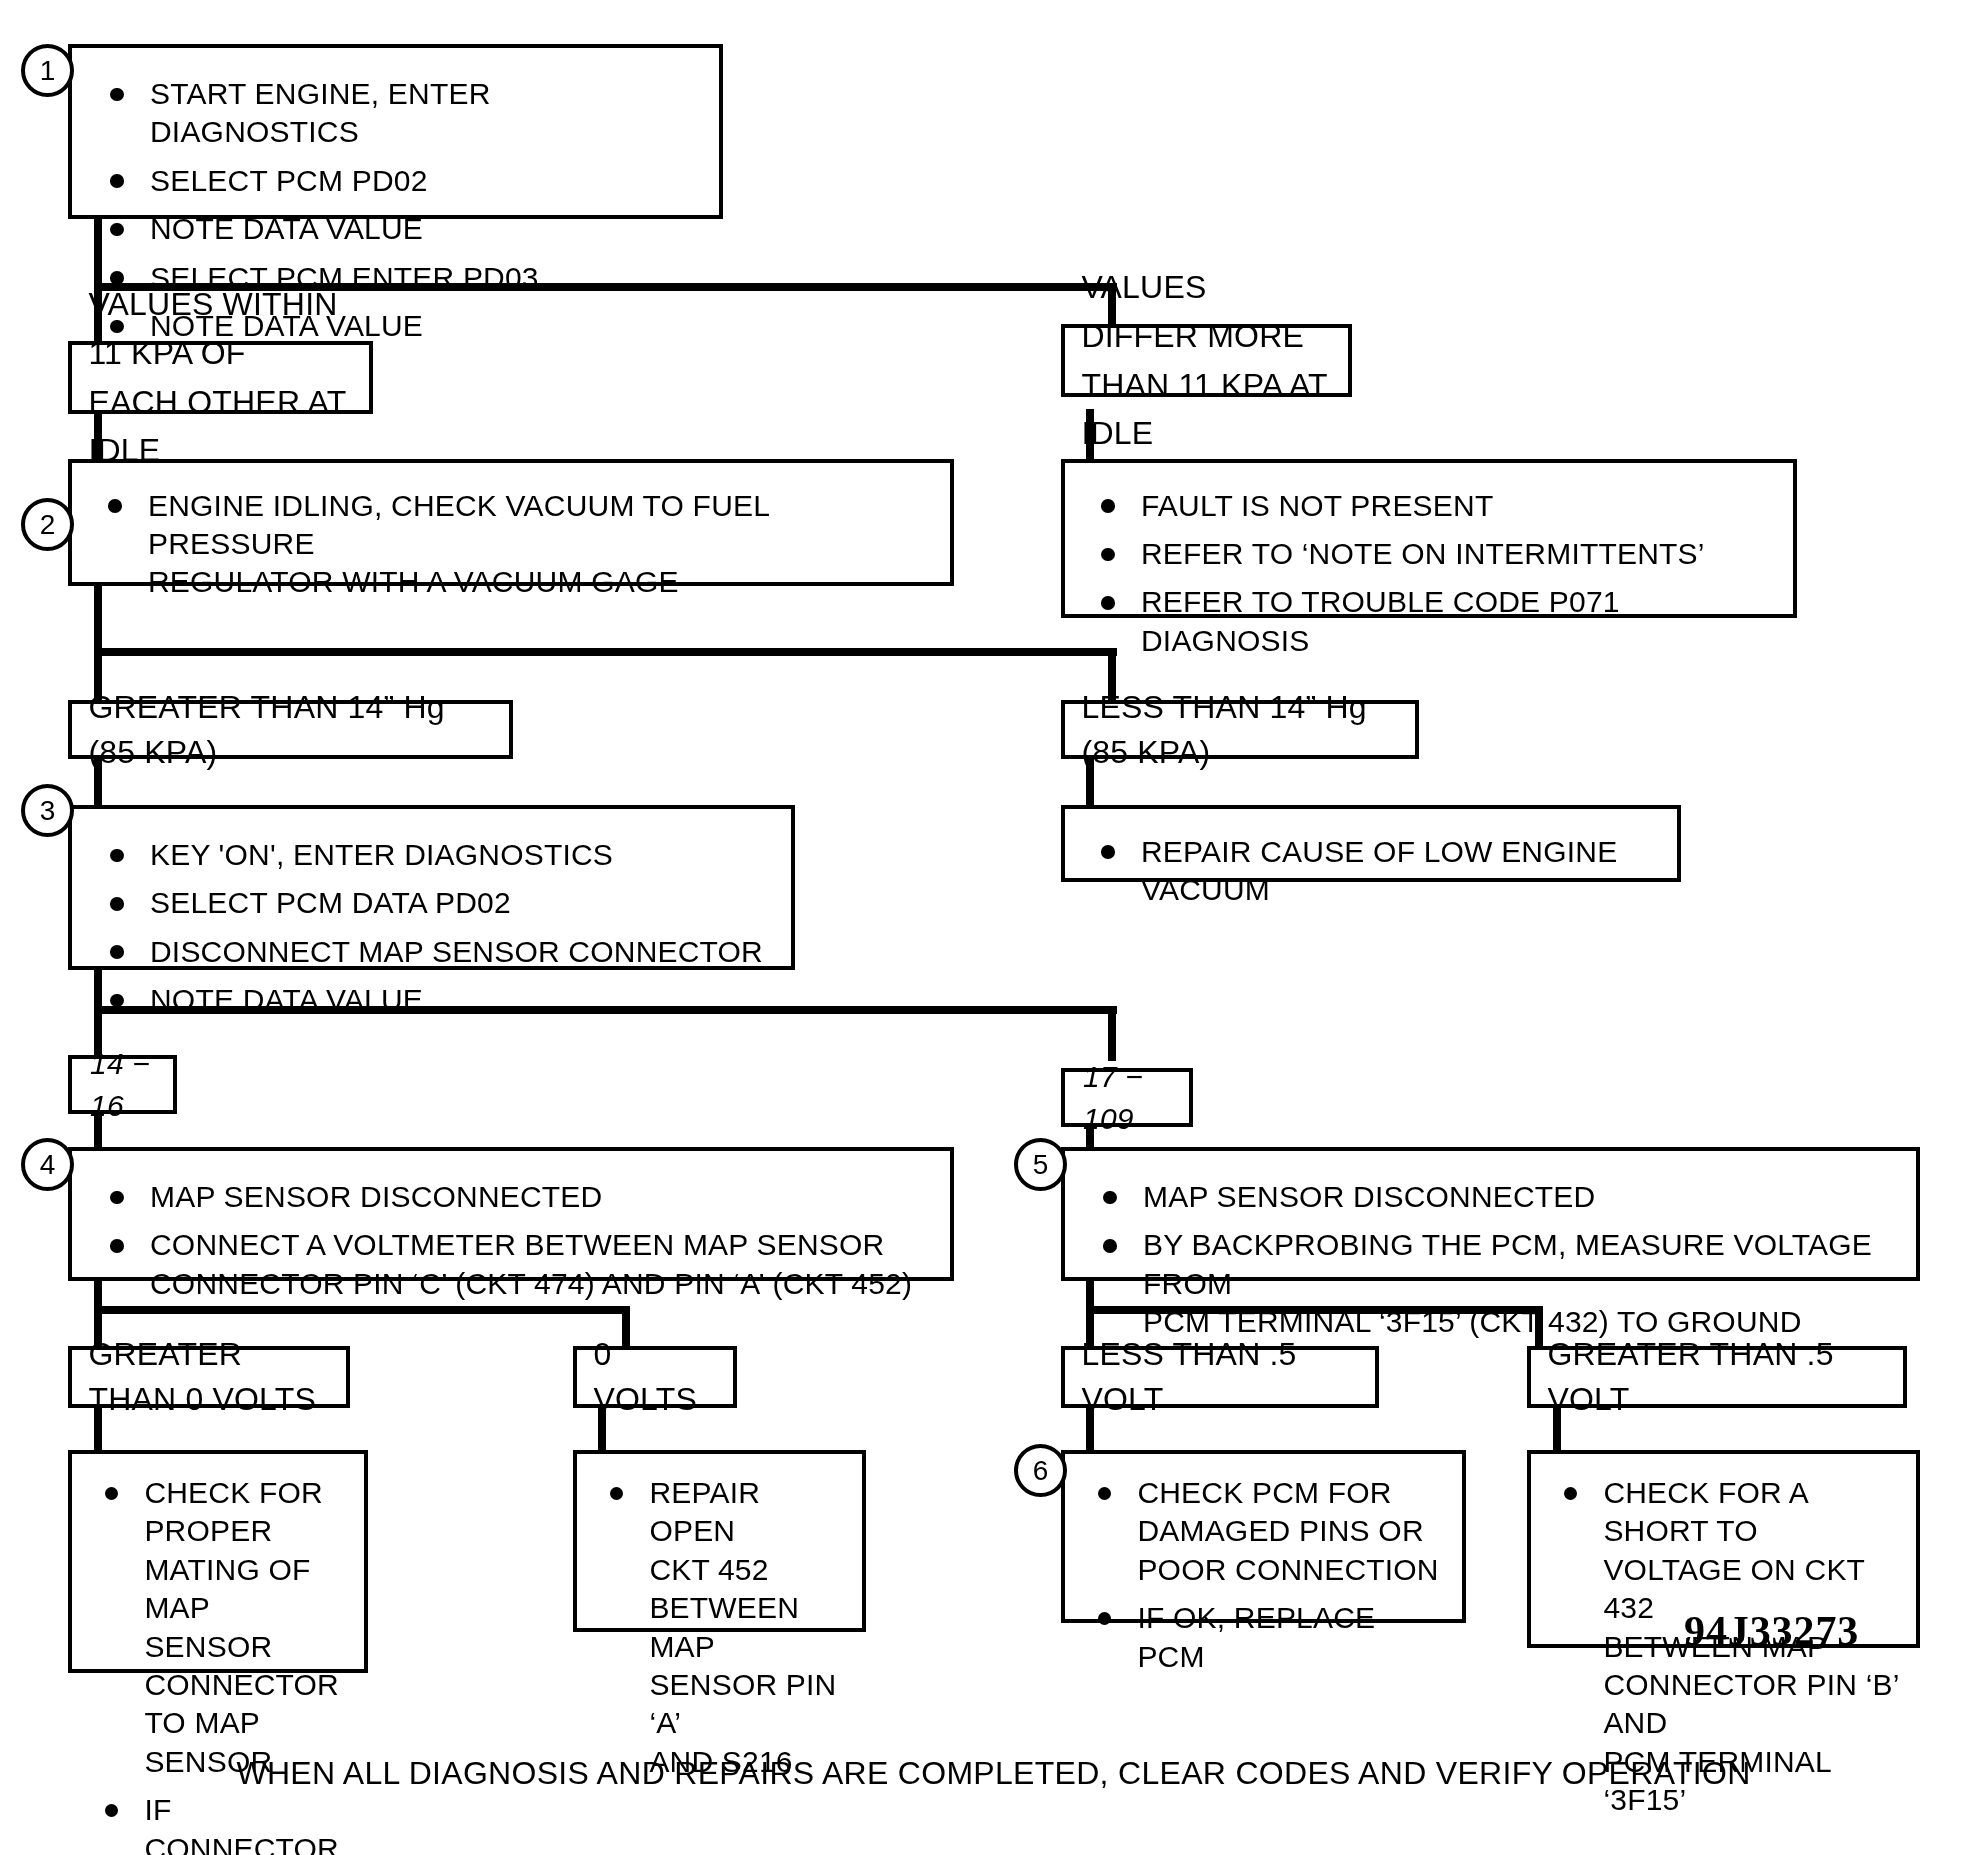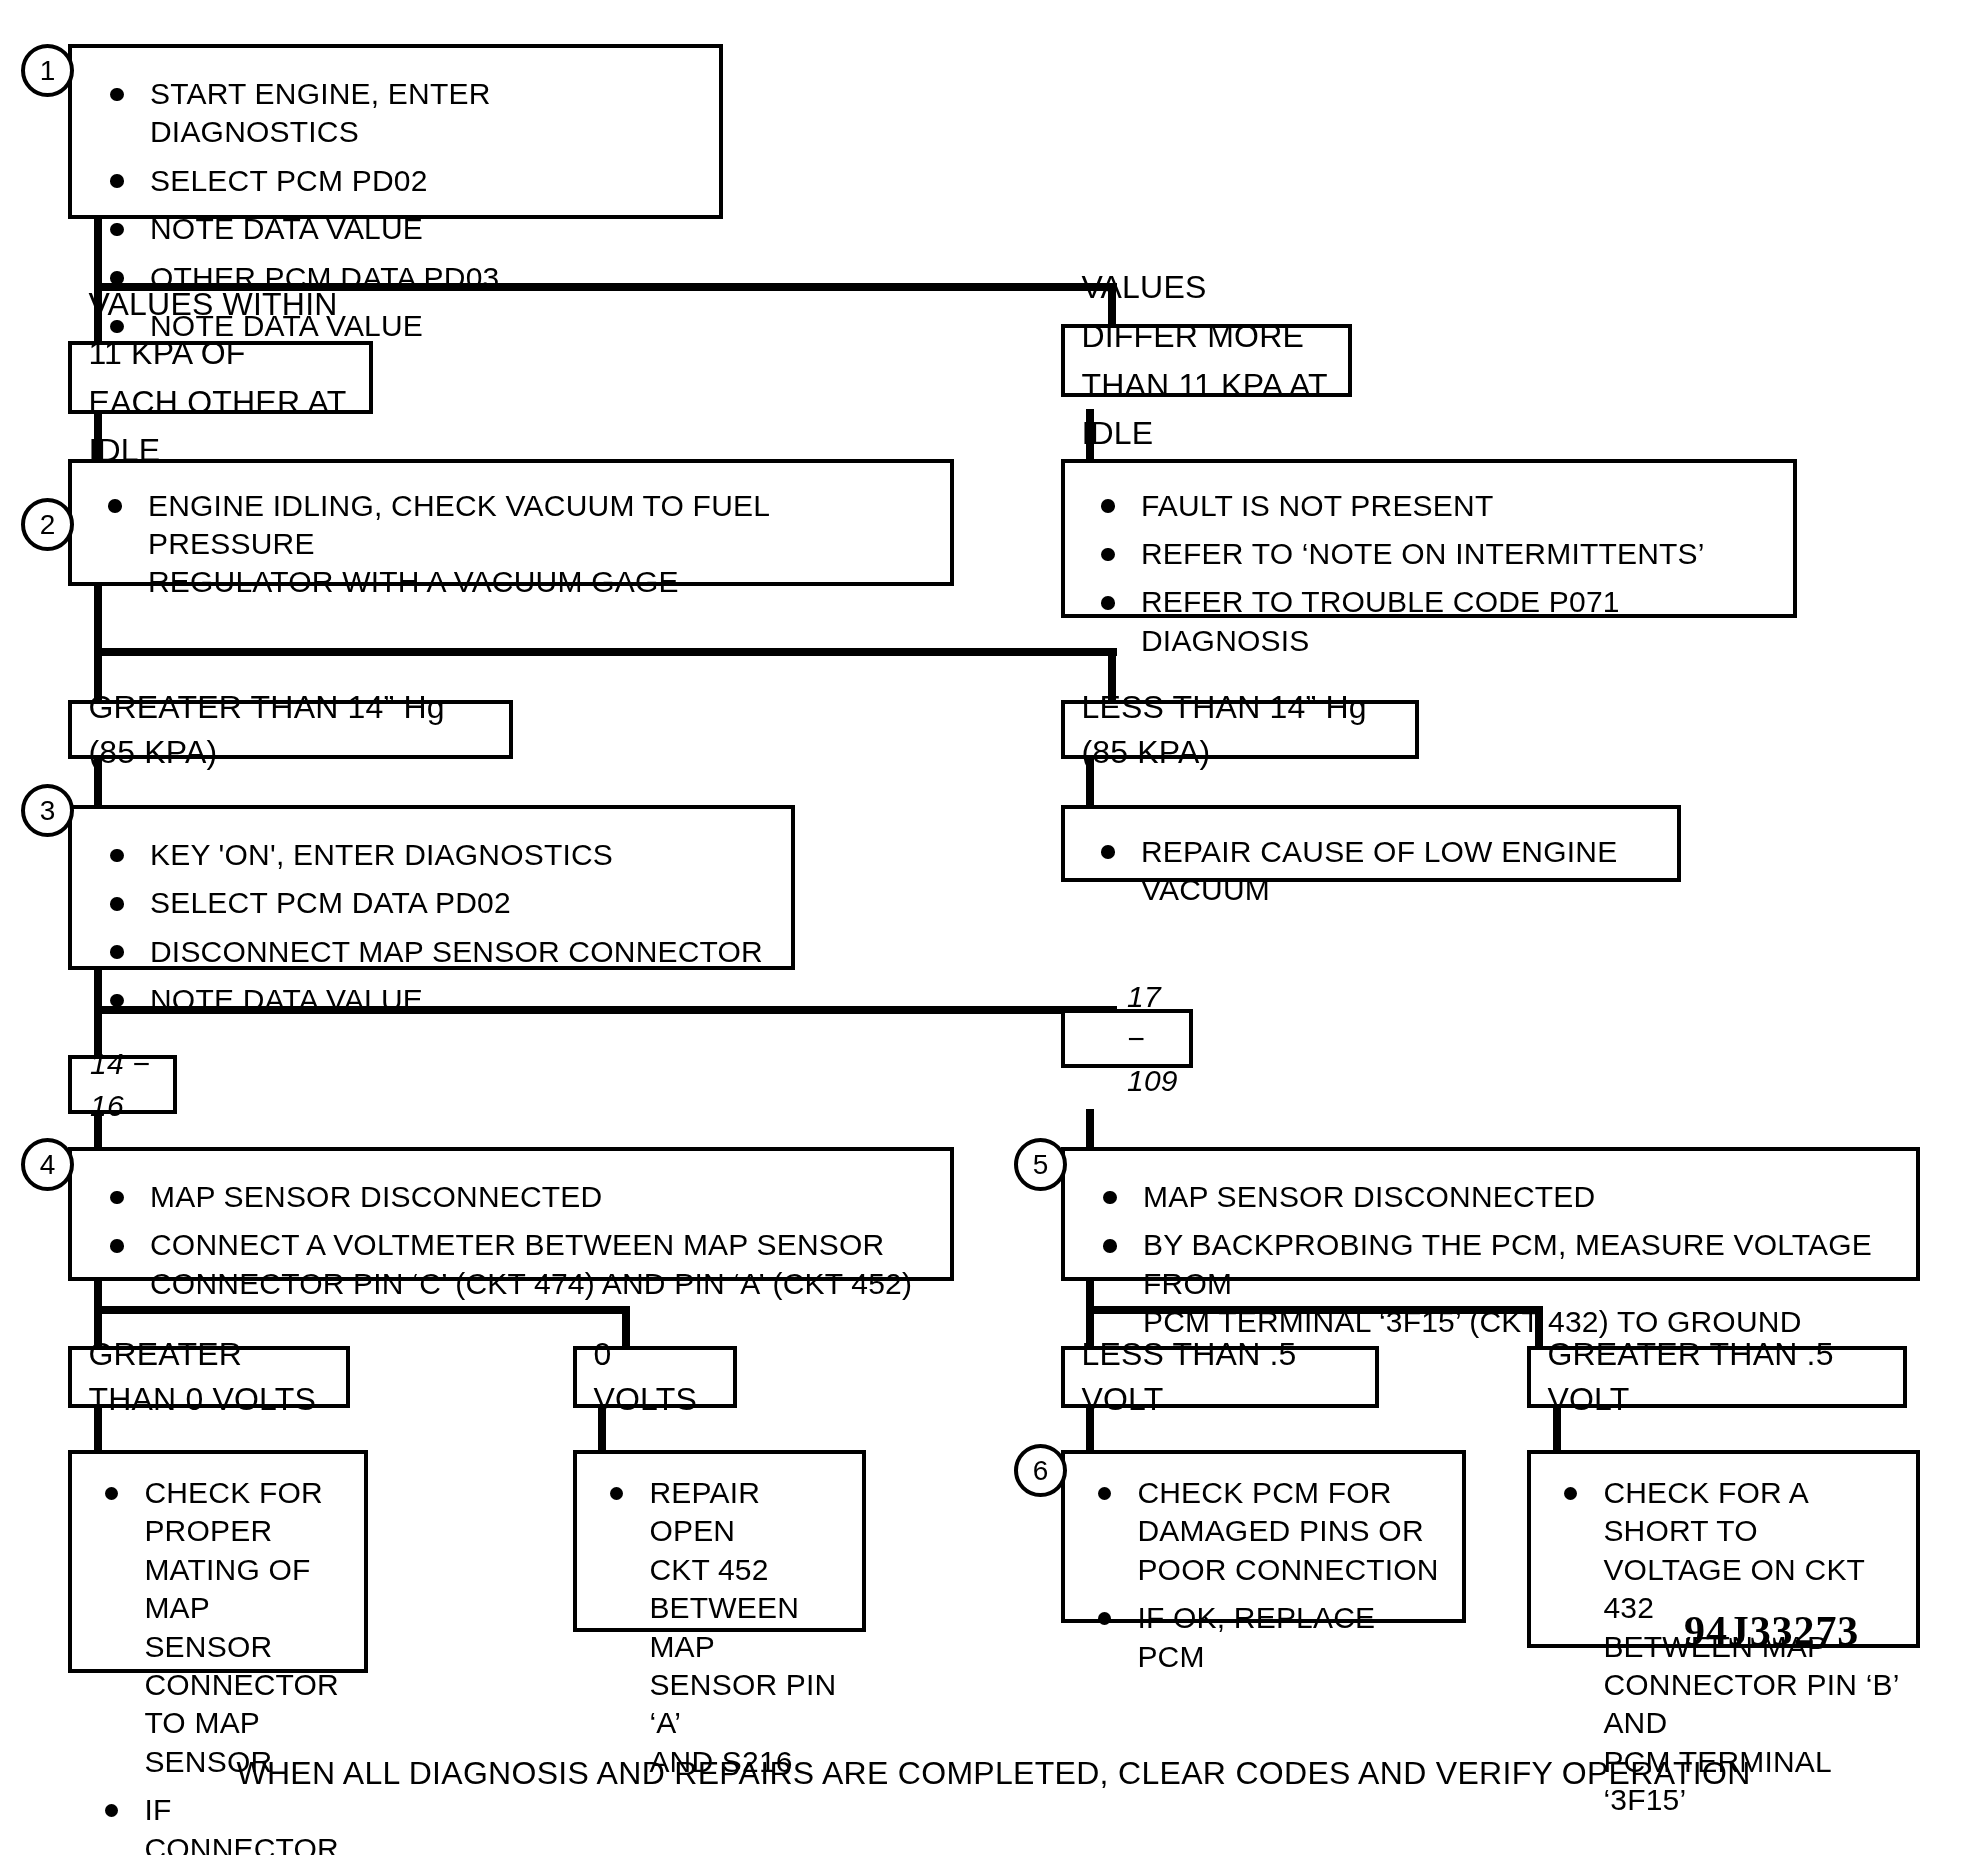--- a/index.html
+++ b/index.html
@@ -131,21 +131,21 @@
 <div id="sheet">
 
   <div class="stepnum" style="left:21px; top:44px;">
     <span>1</span>
   </div>
   <div class="box pad-lg" style="left:68px; top:44px; width:655px; height:175px;">
     <ul class="blist">
       <li><span class="bullet"></span><span>START ENGINE, ENTER DIAGNOSTICS</span></li>
       <li><span class="bullet"></span><span>SELECT PCM PD02</span></li>
       <li><span class="bullet"></span><span>NOTE DATA VALUE</span></li>
-      <li><span class="bullet"></span><span>OTHER PCM DATA PD03</span></li>
+      <li><span class="bullet"></span><span>SELECT PCM ENTER PD03</span></li>
       <li><span class="bullet"></span><span>NOTE DATA VALUE</span></li>
     </ul>
   </div>
 
   <div class="vline" style="left:94px; top:216px; height:71px;"></div>
   <div class="hline" style="left:94px; top:283px; width:1023px;"></div>
   <div class="vline" style="left:1108px; top:283px; height:62px;"></div>
   <div class="vline" style="left:94px; top:283px; height:62px;"></div>
 
   <div class="box cond two-line" style="left:68px; top:341px; width:305px; height:73px;">
@@ -212,21 +212,21 @@
   </div>
 
   <div class="vline" style="left:94px; top:967px; height:65px;"></div>
   <div class="hline" style="left:94px; top:1006px; width:1023px;"></div>
   <div class="vline" style="left:1108px; top:1006px; height:55px;"></div>
   <div class="vline" style="left:94px; top:1006px; height:55px;"></div>
 
   <div class="box cond valbox" style="left:68px; top:1055px; width:109px; height:59px;">
     <div class="ctext">14 − 16</div>
   </div>
-  <div class="box cond valbox" style="left:1061px; top:1009px; width:132px; height:59px;padding-left:44px;">
+  <div class="box cond valbox" style="left:1061px; top:1068px; width:132px; height:59px;">
     <div class="ctext">17 − 109</div>
   </div>
 
   <div class="vline" style="left:94px; top:1109px; height:53px;"></div>
   <div class="vline" style="left:1086px; top:1109px; height:53px;"></div>
 
   <div class="stepnum" style="left:21px; top:1138px;">
     <span>4</span>
   </div>
   <div class="box pad-lg" style="left:68px; top:1147px; width:886px; height:134px;">

